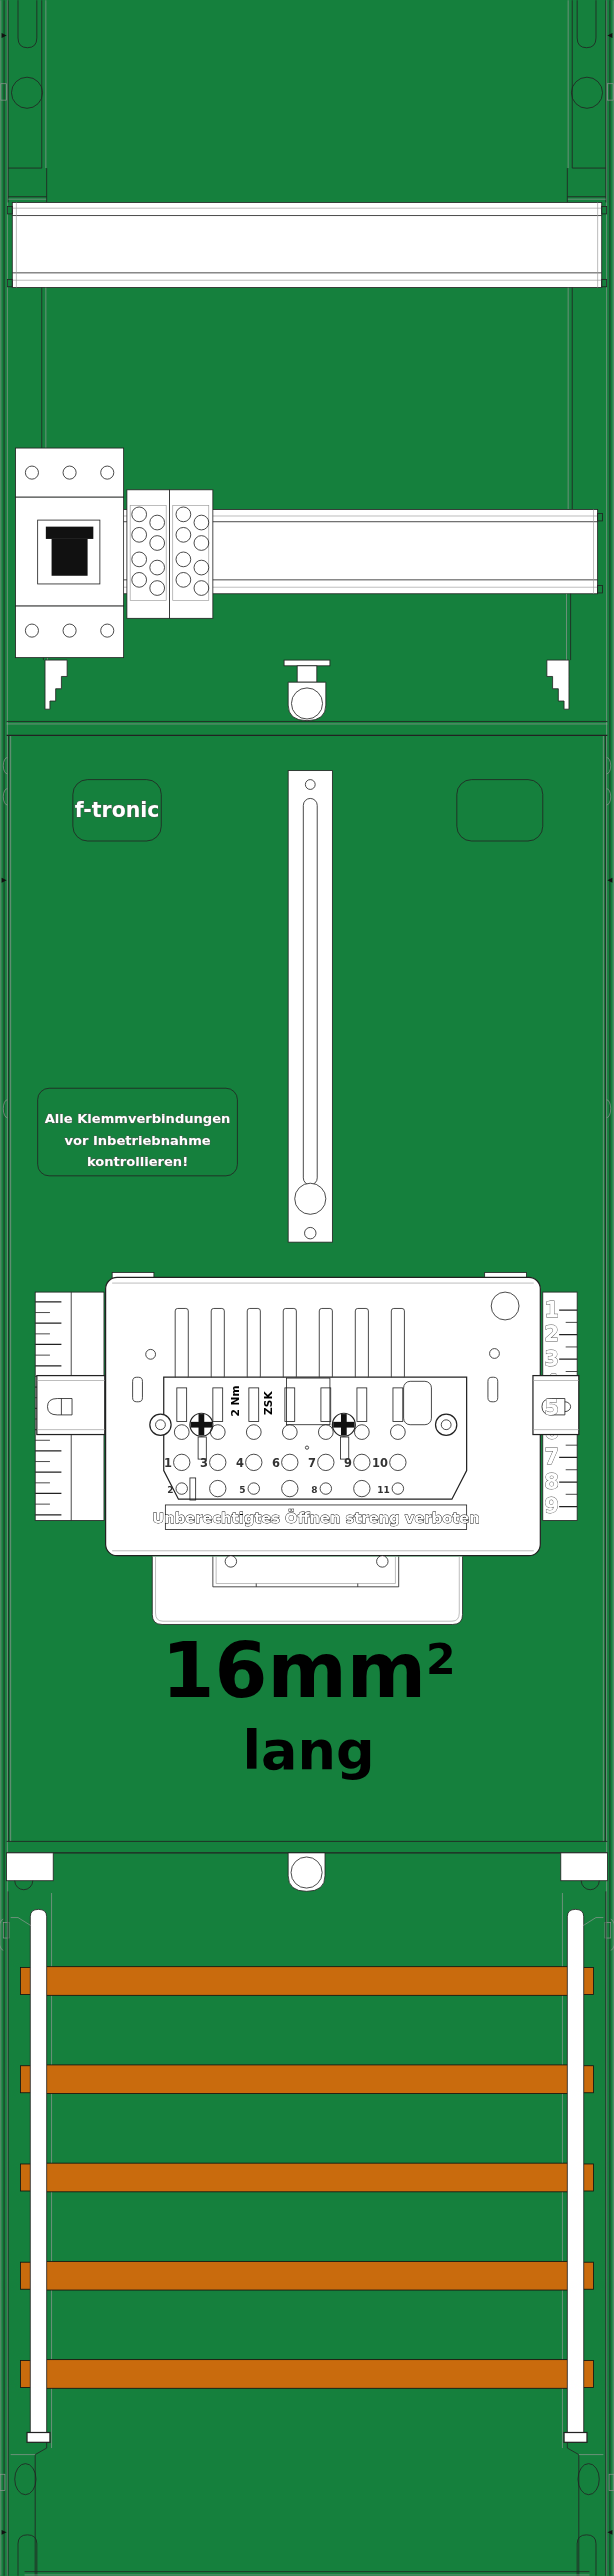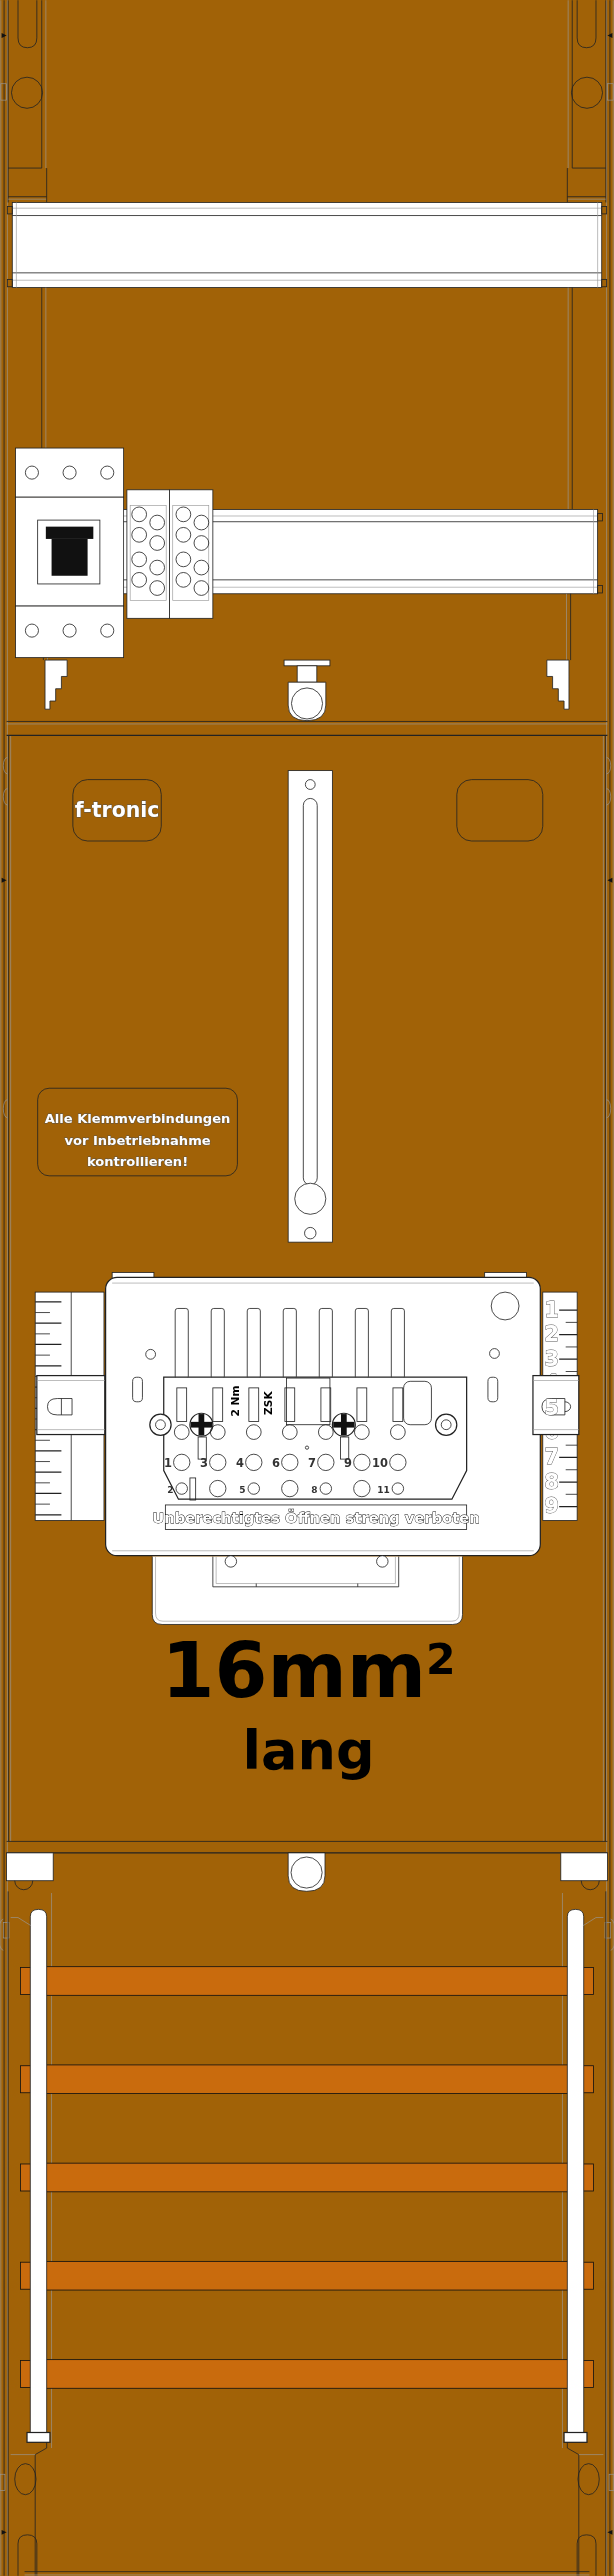--- a/index.html
+++ b/index.html
@@ -1,16 +1,16 @@
 <!DOCTYPE html>
 <html style="font-size:13px"><head>
 <meta charset="utf-8">
 <style>
   html,body{margin:0;padding:0;background:#fff;}
-  .page{width:614px;height:2576px;position:relative;background:#a16207;}
+  .page{width:614px;height:2576px;position:relative;background:#15803d;}
   svg{display:block;}
   svg text{font-family:"DejaVu Sans","Liberation Sans",sans-serif;}
   .s1{stroke:#222;stroke-width:1;fill:none;}
   .s15{stroke:#222;stroke-width:1.5;fill:none;}
   .w{fill:#fff;stroke:#222;stroke-width:1;}
   .w15{fill:#fff;stroke:#222;stroke-width:1.5;}
   .thin{stroke:#999;stroke-width:0.8;fill:none;}
   .blk{fill:#111;stroke:none;}
   .outline-txt{fill:#fff;stroke:#555;stroke-width:1;paint-order:stroke;font-weight:bold;}
   .outline-strong{fill:#fff;stroke:#000;stroke-width:1;paint-order:stroke;font-weight:bold;}

